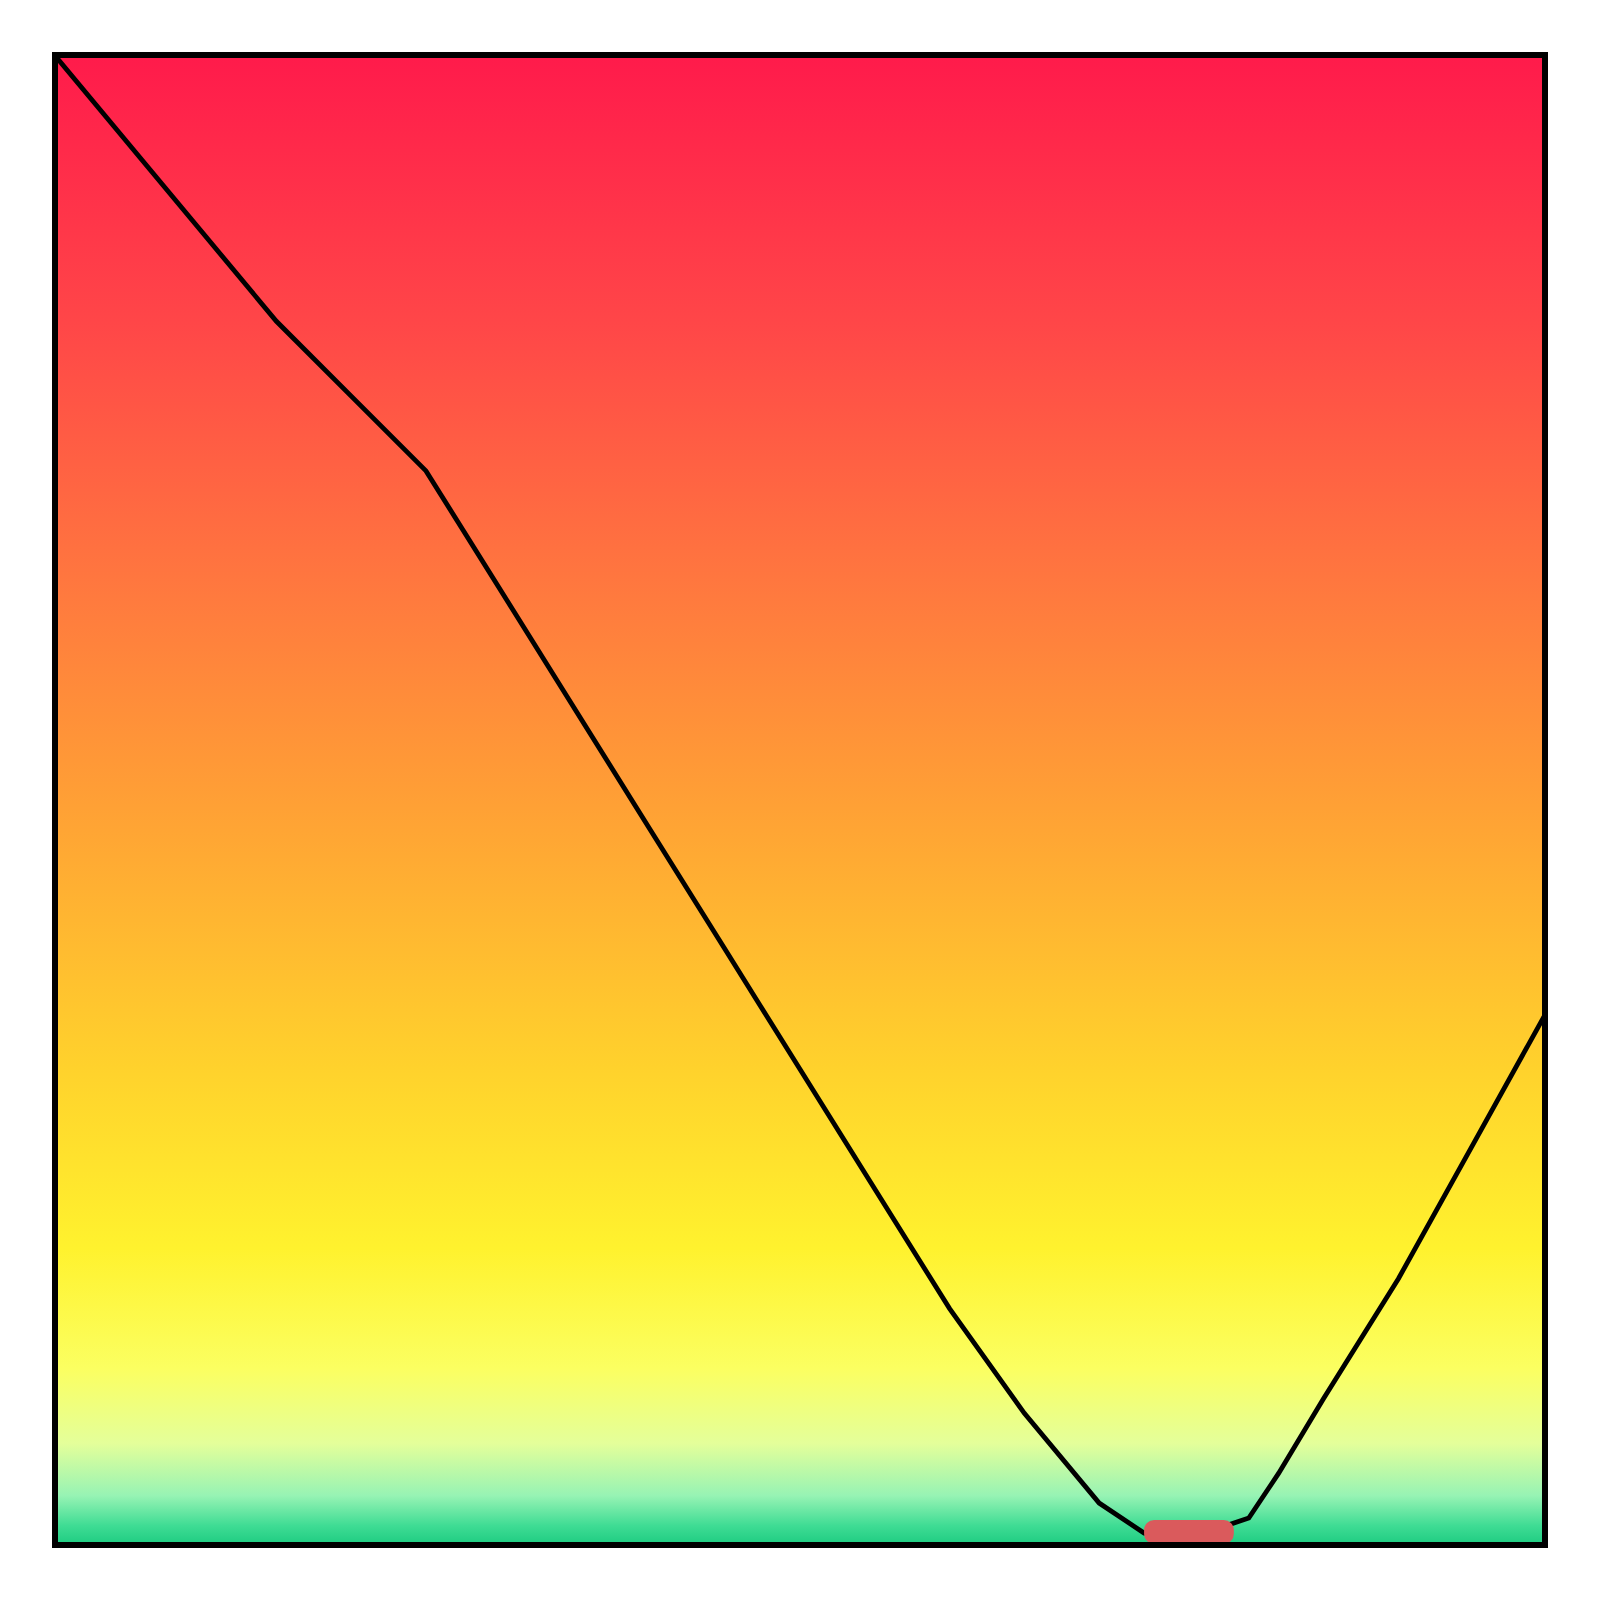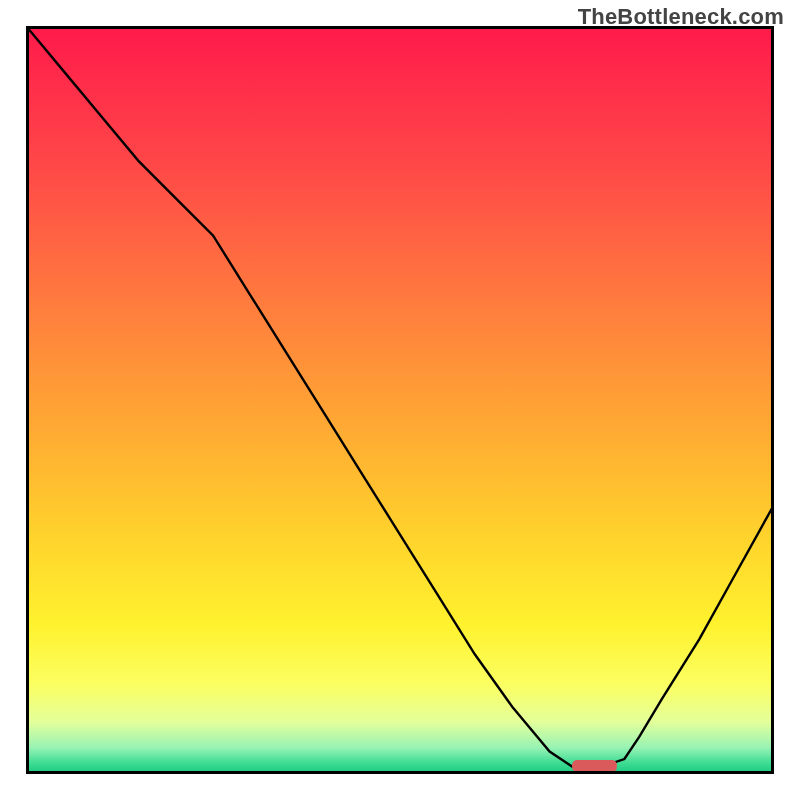--- a/index.html
+++ b/index.html
@@ -43,21 +43,20 @@
     top: 26px;
     width: 748px;
     height: 748px;
     z-index: 1;
   }
 </style>
 </head>
 <body>
 <div class="container">
 
-  <div class="watermark">TheBottleneck.com</div>
 
   <div class="plot-border"></div>
 
   <svg class="plot" viewBox="0 0 748 748" preserveAspectRatio="none">
     <defs>
       <linearGradient id="bg-grad" x1="0" y1="0" x2="0" y2="1">
 
       <stop offset="0%" stop-color="#ff1a4b"></stop>
           <stop offset="18%" stop-color="#ff4648"></stop>
           <stop offset="35%" stop-color="#ff763f"></stop>

